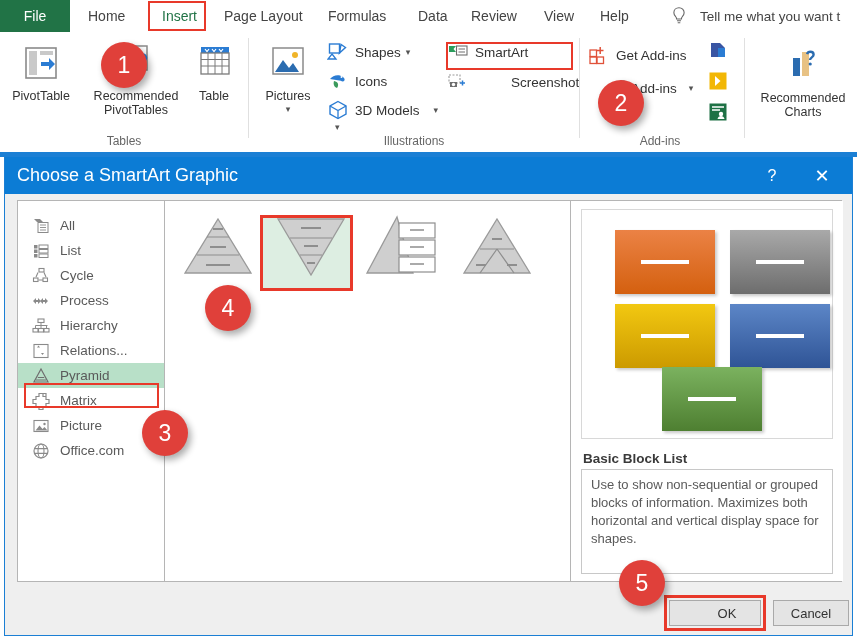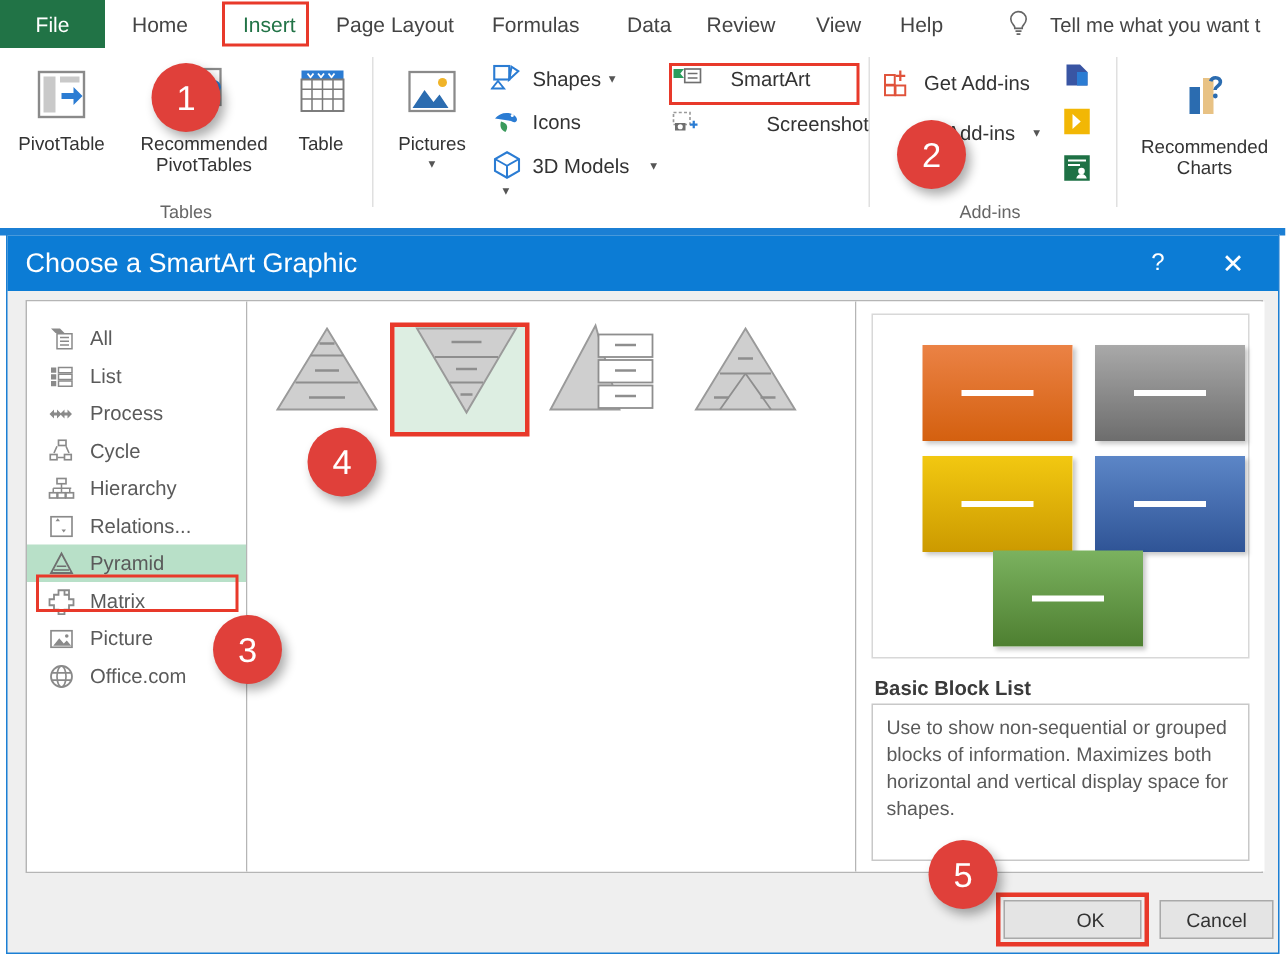--- a/index.html
+++ b/index.html
@@ -299,21 +299,21 @@
 
       <div class="smallbtn" style="left:78px; top:64px;">
         <svg class="sico" viewBox="0 0 22 22">
           <path d="M11 2.5 L19 7 v8 l-8 4.5 L3 15 V7z" fill="none" stroke="#2b7cd3" stroke-width="1.4"></path>
           <path d="M3 7l8 4.5L19 7M11 11.5v8" fill="none" stroke="#2b7cd3" stroke-width="1.3"></path>
         </svg>
         <span>3D Models</span>
         <span class="caretdn" style="margin-left:14px;">▾</span>
       </div>
 
-      <div class="smallbtn" style="left:198px; top:6px;gap:12px;">
+      <div class="smallbtn" style="left:198px; top:6px;">
         <svg class="sico" viewBox="0 0 22 22">
           <path d="M2 5 h7 l-2.5 3 L9 11 H2z" fill="#2a9d5c"></path>
           <rect x="9.5" y="5" width="10.5" height="9" fill="#fff" stroke="#6f6f6f" stroke-width="1.1"></rect>
           <path d="M11.5 8h6.5M11.5 11h6.5" stroke="#6f6f6f" stroke-width="1"></path>
         </svg>
         <span>SmartArt</span>
       </div>
 
       <div class="smallbtn" style="left:198px; top:36px;gap:36px;">
         <svg class="sico" viewBox="0 0 22 22">
@@ -321,20 +321,21 @@
           <path d="M3 11h7v5H3z" fill="#6f6f6f"></path>
           <circle cx="6.5" cy="13.5" r="1.7" fill="#fff"></circle>
           <path d="M13 12h5M15.5 9.5v5" stroke="#2b7cd3" stroke-width="1.5"></path>
         </svg>
         <span>Screenshot</span>
         <span class="caretdn">▾</span>
       </div>
 
       <div style="position:absolute;left:86px;top:90px;font-size:9px;color:#555;">▾</div>
 
+      <div class="glabel" style="left:0; width:330px;">Illustrations</div>
     </div>
     <div class="rbsep" style="left:579px;"></div>
 
     <div class="rbgroup" style="left:580px; width:160px;">
       <div class="smallbtn" style="left:8px; top:9px;">
         <svg class="sico" viewBox="0 0 22 22">
           <rect x="2" y="6" width="6.5" height="6.5" fill="none" stroke="#e0523a" stroke-width="1.3"></rect>
           <rect x="2" y="13" width="6.5" height="6.5" fill="none" stroke="#e0523a" stroke-width="1.3"></rect>
           <rect x="9" y="13" width="6.5" height="6.5" fill="none" stroke="#e0523a" stroke-width="1.3"></rect>
           <path d="M12.2 3v7M9 6.5h6.5" stroke="#e0523a" stroke-width="1.5"></path>
@@ -416,34 +417,34 @@
           <rect x="2" y="12" width="3.5" height="3.5" fill="#8a8a8a"></rect>
           <rect x="7" y="3" width="9" height="3.5" fill="none" stroke="#8a8a8a" stroke-width="1"></rect>
           <rect x="7" y="7.5" width="9" height="3.5" fill="none" stroke="#8a8a8a" stroke-width="1"></rect>
           <rect x="7" y="12" width="9" height="3.5" fill="none" stroke="#8a8a8a" stroke-width="1"></rect>
         </svg>
         <span>List</span>
       </div>
 
       <div class="cat">
         <svg class="cico" viewBox="0 0 18 18">
-          <path d="M1 9l3-3v2h2V6l3 3-3 3v-2H4v2z" fill="#8a8a8a"></path>
-          <path d="M8 9l3-3v2h2V6l3 3-3 3v-2h-2v2z" fill="#8a8a8a"></path>
-        </svg>
-        <span>Process</span>
-      </div>
-
-      <div class="cat">
-        <svg class="cico" viewBox="0 0 18 18">
           <rect x="7" y="1.5" width="5" height="3.5" fill="none" stroke="#8a8a8a" stroke-width="1.1"></rect>
           <rect x="1.5" y="11" width="4.5" height="3.5" fill="none" stroke="#8a8a8a" stroke-width="1.1"></rect>
           <rect x="11" y="11" width="4.5" height="3.5" fill="none" stroke="#8a8a8a" stroke-width="1.1"></rect>
           <path d="M6 5.5 L4 10M12 5.5 L14 10M6.5 13h4.5" stroke="#8a8a8a" stroke-width="1.1" fill="none"></path>
         </svg>
         <span>Cycle</span>
+      </div>
+
+      <div class="cat">
+        <svg class="cico" viewBox="0 0 18 18">
+          <path d="M1 9l3-3v2h2V6l3 3-3 3v-2H4v2z" fill="#8a8a8a"></path>
+          <path d="M8 9l3-3v2h2V6l3 3-3 3v-2h-2v2z" fill="#8a8a8a"></path>
+        </svg>
+        <span>Process</span>
       </div>
 
       <div class="cat">
         <svg class="cico" viewBox="0 0 18 18">
           <rect x="6" y="2" width="6" height="3.5" fill="none" stroke="#8a8a8a" stroke-width="1.1"></rect>
           <rect x="1" y="11.5" width="5" height="3.5" fill="none" stroke="#8a8a8a" stroke-width="1.1"></rect>
           <rect x="6.5" y="11.5" width="5" height="3.5" fill="none" stroke="#8a8a8a" stroke-width="1.1"></rect>
           <rect x="12" y="11.5" width="5" height="3.5" fill="none" stroke="#8a8a8a" stroke-width="1.1"></rect>
           <path d="M9 5.5v3M3.5 8.5h12M3.5 8.5v3M9 8.5v3M14.5 8.5v3" stroke="#8a8a8a" stroke-width="1"></path>
         </svg>

